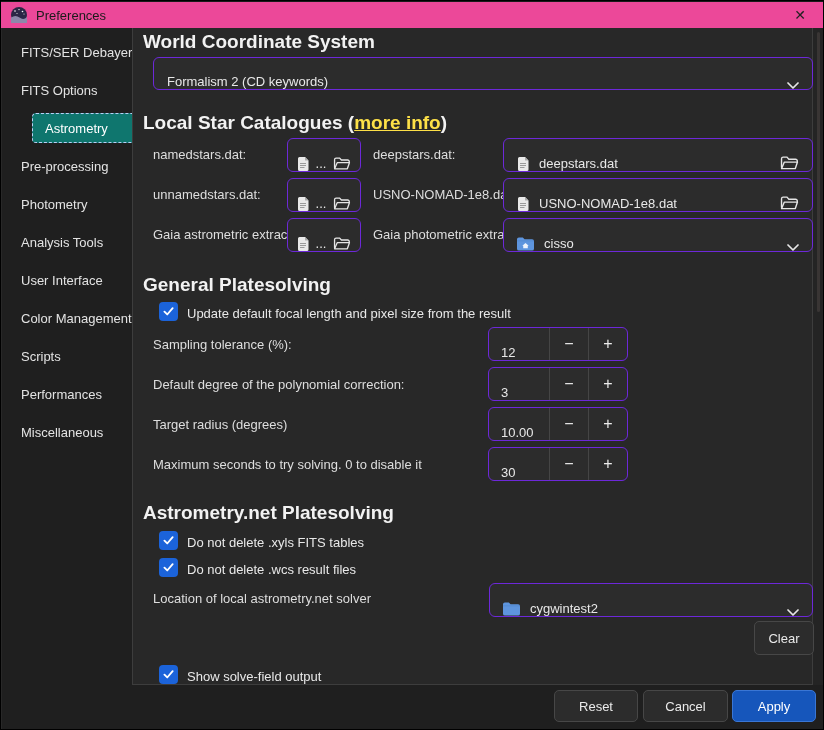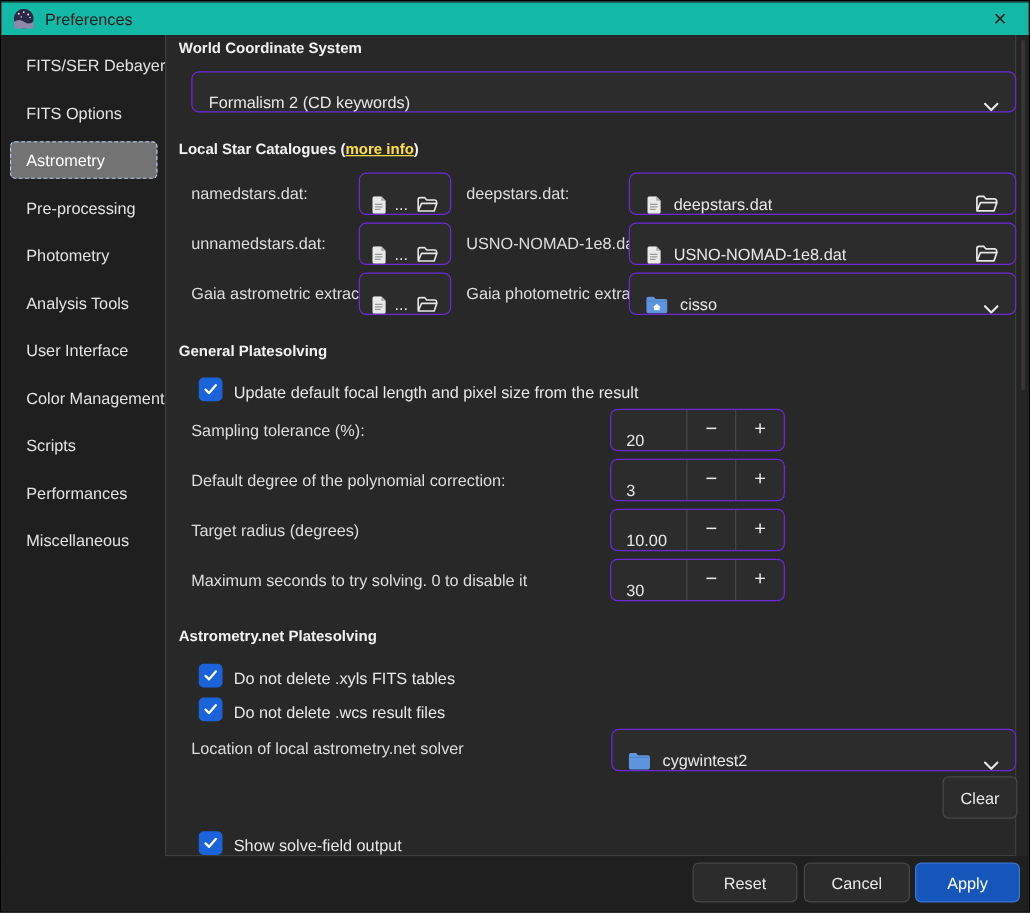--- a/index.html
+++ b/index.html
@@ -1,30 +1,30 @@
 <!DOCTYPE html>
 <html><head>
 <meta charset="utf-8">
 <style>
   html,body{margin:0;padding:0;background:#555;font-family:"Liberation Sans",sans-serif;}
   .window{position:relative;width:824px;height:730px;background:#282828;border:1px solid #000;box-sizing:border-box;overflow:hidden;}
   
-  .titlebar{position:absolute;left:0;top:0;width:100%;height:27px;background:#14b8a6;border-top:1px solid #1a1a1a;box-sizing:border-box;display:flex;align-items:center;}
+  .titlebar{position:absolute;left:0;top:0;width:100%;height:27px;background:#ec4899;border-top:1px solid #1a1a1a;box-sizing:border-box;display:flex;align-items:center;}
   .app-icon{width:16px;height:16px;margin-left:10px;flex:0 0 auto;}
   .title-text{margin-left:9px;font-size:13px;color:#1b1b1b;}
   .close-btn{position:absolute;right:8px;top:0;width:30px;height:26px;display:flex;align-items:center;justify-content:center;font-size:14px;color:#222;cursor:default;}
   
   .sidebar{position:absolute;left:1px;top:27px;width:130px;height:657px;background:#1f1f1f;}
   .side-item{position:absolute;left:6px;width:118px;height:30px;line-height:30px;padding-left:12px;box-sizing:border-box;color:#e3e3e3;font-size:13px;border-radius:4px;border:1px dashed transparent;white-space:nowrap;}
-  .side-item.selected{background:#737373;border-color:#b9d1f7;color:#fff;}
+  .side-item.selected{background:#0f766e;border-color:#b9d1f7;color:#fff;margin-left:24px;}
   
   .content{position:absolute;left:131px;top:27px;width:681px;height:657px;background:#282828;border-left:1px solid #3d3d3d;border-right:1px solid #3d3d3d;border-bottom:1px solid #3d3d3d;box-sizing:border-box;}
   .gutter{position:absolute;left:812px;top:27px;width:11px;height:657px;background:#242424;}
   .gutter-thumb{position:absolute;left:4px;top:4px;width:3px;height:280px;background:#4a4442;border-radius:2px;opacity:.55;}
-  .heading{position:absolute;font-size:12px;font-weight:bold;color:#f2f2f2;white-space:nowrap;}
+  .heading{position:absolute;font-size:19px;font-weight:bold;color:#f2f2f2;white-space:nowrap;}
   .lbl{position:absolute;font-size:13px;color:#dedede;white-space:nowrap;}
   .link{color:#fde047;text-decoration:underline;cursor:pointer;}
   
   .ctl{background:#2c2c2c;border:1px solid #6d28d9;border-radius:6px;box-sizing:border-box;position:absolute;display:flex;align-items:flex-end;color:#e8e8e8;font-size:13px;}
   .ctl .grow{flex:1;}
   .chev{flex:0 0 auto;margin-right:13px;}
   .pad-l{margin-left:13px;}
   .filebtn{justify-content:center;gap:7px;}
   .entry-text{margin-left:10px;white-space:nowrap;overflow:hidden;}
   
@@ -195,21 +195,21 @@
       <span class="checkbox">
         <svg width="11" height="9" viewBox="0 0 12 10">
             <path d="M1.5 5.2l3.1 3.1 6-7" stroke="#fff" stroke-width="2" fill="none" stroke-linecap="round" stroke-linejoin="round"></path>
           </svg>
       </span>
       <span class="checklabel">Update default focal length and pixel size from the result</span>
     </div>
 
     <div class="lbl" style="left:20px;top:309px">Sampling tolerance (%):</div>
     <div class="ctl spin" style="left:355px;top:299px">
-      <span class="val">20</span>
+      <span class="val">12</span>
       <span class="seg">−</span>
       <span class="seg">+</span>
     </div>
 
     <div class="lbl" style="left:20px;top:349px">Default degree of the polynomial correction:</div>
     <div class="ctl spin" style="left:355px;top:339px">
       <span class="val">3</span>
       <span class="seg">−</span>
       <span class="seg">+</span>
     </div>

